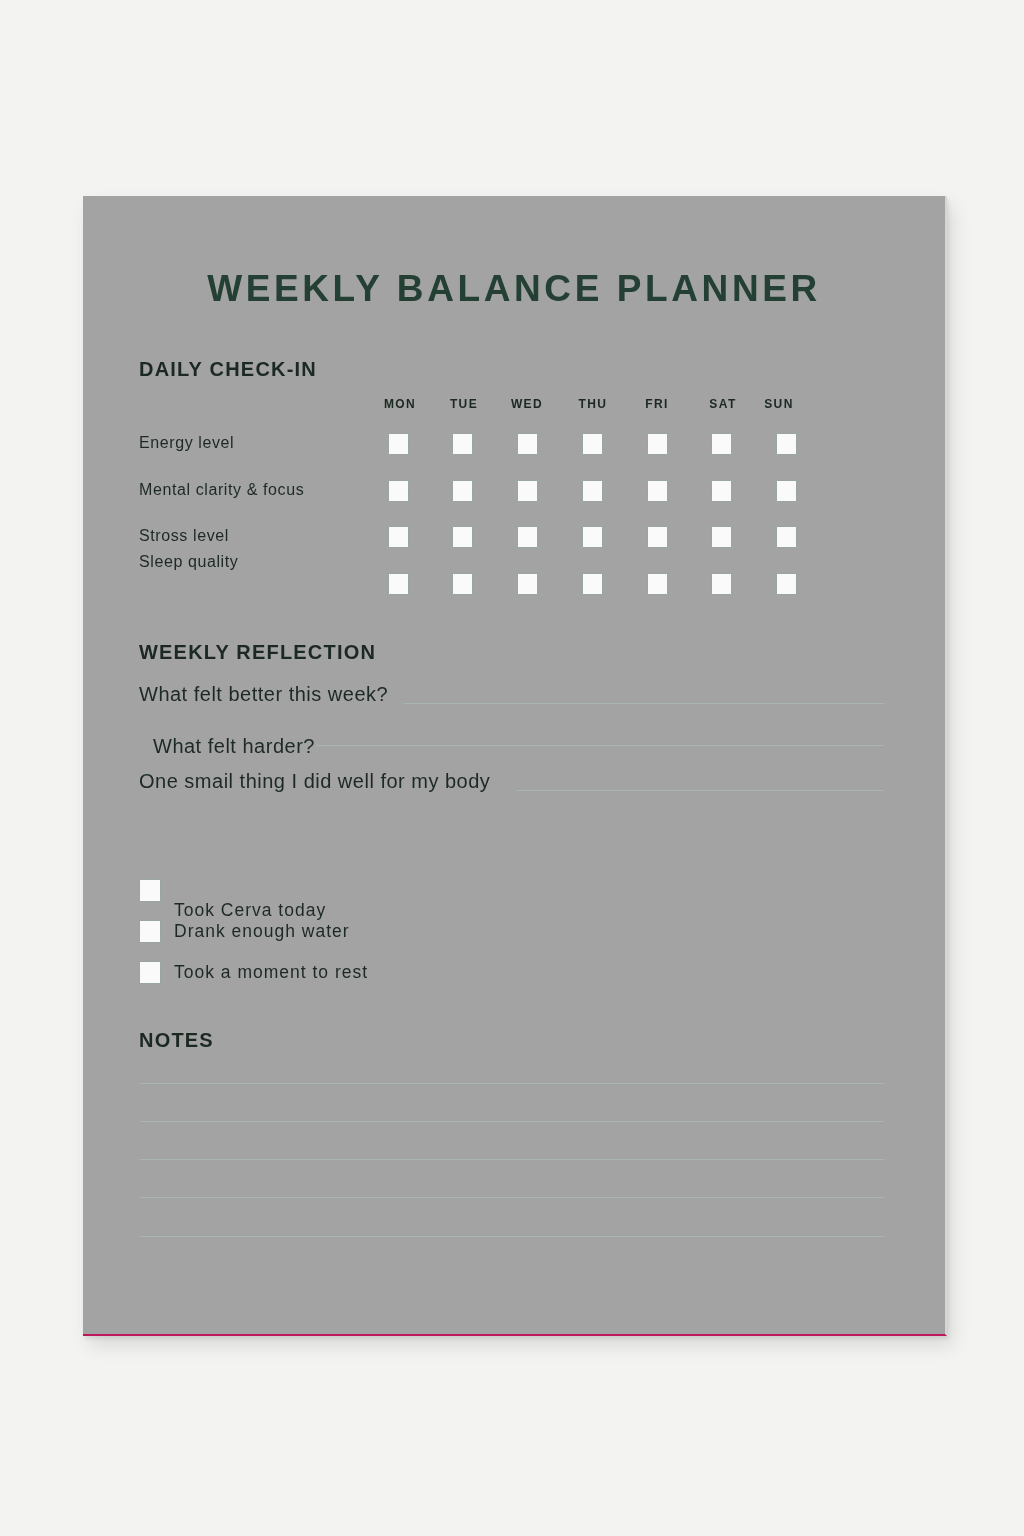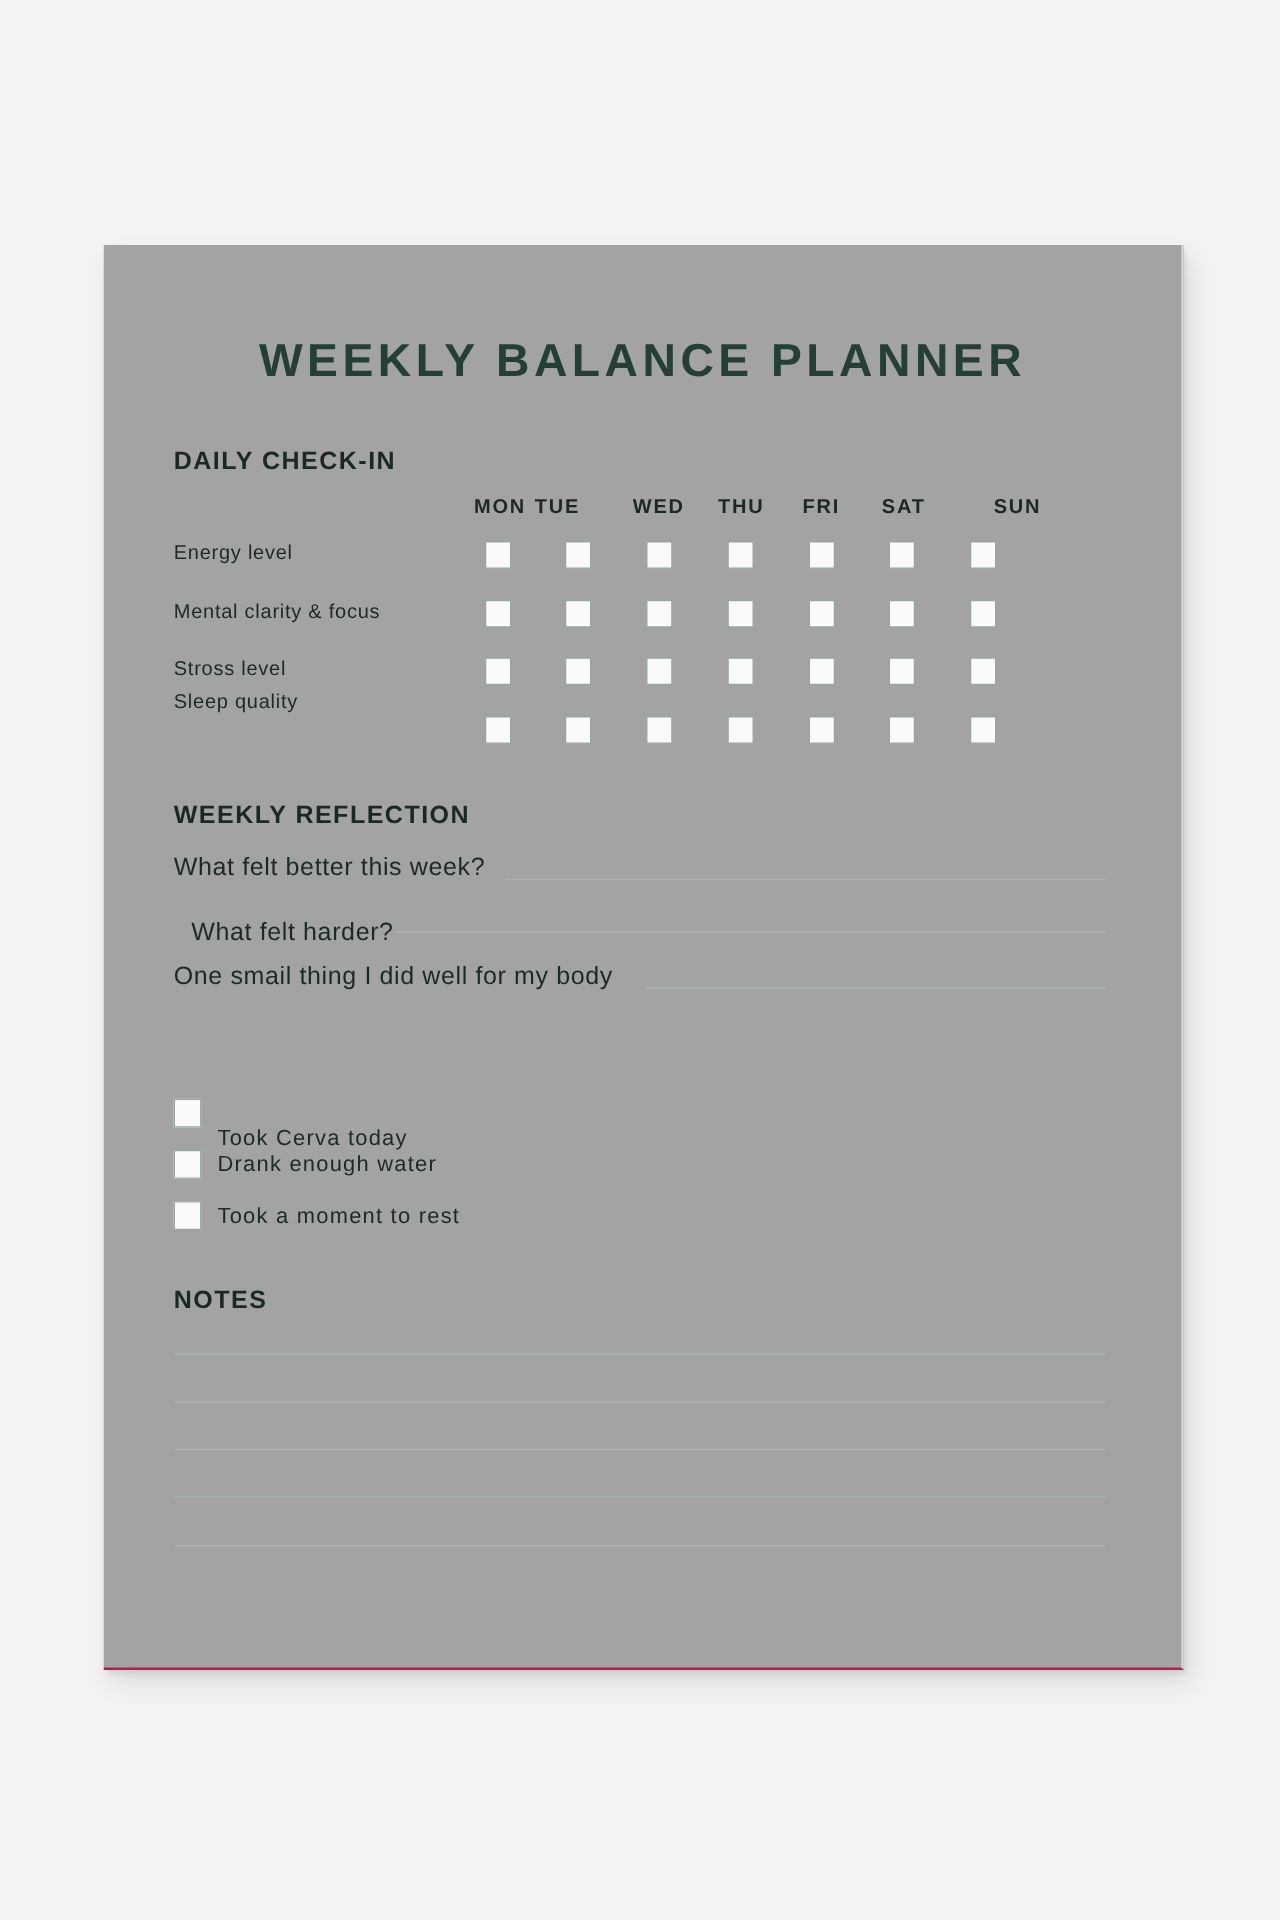--- a/index.html
+++ b/index.html
@@ -31,21 +31,21 @@
   .section-title {
     position: absolute; left: 56px;
     font-size: 20px; font-weight: 700;
     letter-spacing: 1.2px;
     color: #1b2922;
   }
   .day {
     position: absolute; top: 201px;
     width: 60px; margin-left: -30px;
     text-align: center;
-    font-size: 16px; font-weight: 700;
+    font-size: 12px; font-weight: 700;
     letter-spacing: 1.4px;
     color: #1b2922;
   }
   .row-label {
     position: absolute; left: 56px;
     font-size: 16px;
     letter-spacing: 0.6px;
     color: #1d2a24;
   }
   .cbox {
@@ -90,26 +90,26 @@
 <body>
 
 <div class="sheet">
 
   <div class="title">WEEKLY BALANCE PLANNER</div>
 
   <div class="section-title" style="top:162px;">DAILY CHECK-IN</div>
 
   <div>
     <div class="day" style="left:317px;">MON</div>
-    <div class="day" style="left:363px;">TUE</div>
+    <div class="day" style="left:381px;">TUE</div>
     <div class="day" style="left:444px;">WED</div>
     <div class="day" style="left:510px;">THU</div>
     <div class="day" style="left:574px;">FRI</div>
     <div class="day" style="left:640px;">SAT</div>
-    <div class="day" style="left:731px;">SUN</div>
+    <div class="day" style="left:696px;">SUN</div>
   </div>
 
   <div>
     <div class="row-label" style="top:238px;">Energy level</div>
     <div class="cbox" style="left:305px; top:237px;"></div>
     <div class="cbox" style="left:369px; top:237px;"></div>
     <div class="cbox" style="left:434px; top:237px;"></div>
     <div class="cbox" style="left:499px; top:237px;"></div>
     <div class="cbox" style="left:564px; top:237px;"></div>
     <div class="cbox" style="left:628px; top:237px;"></div>

